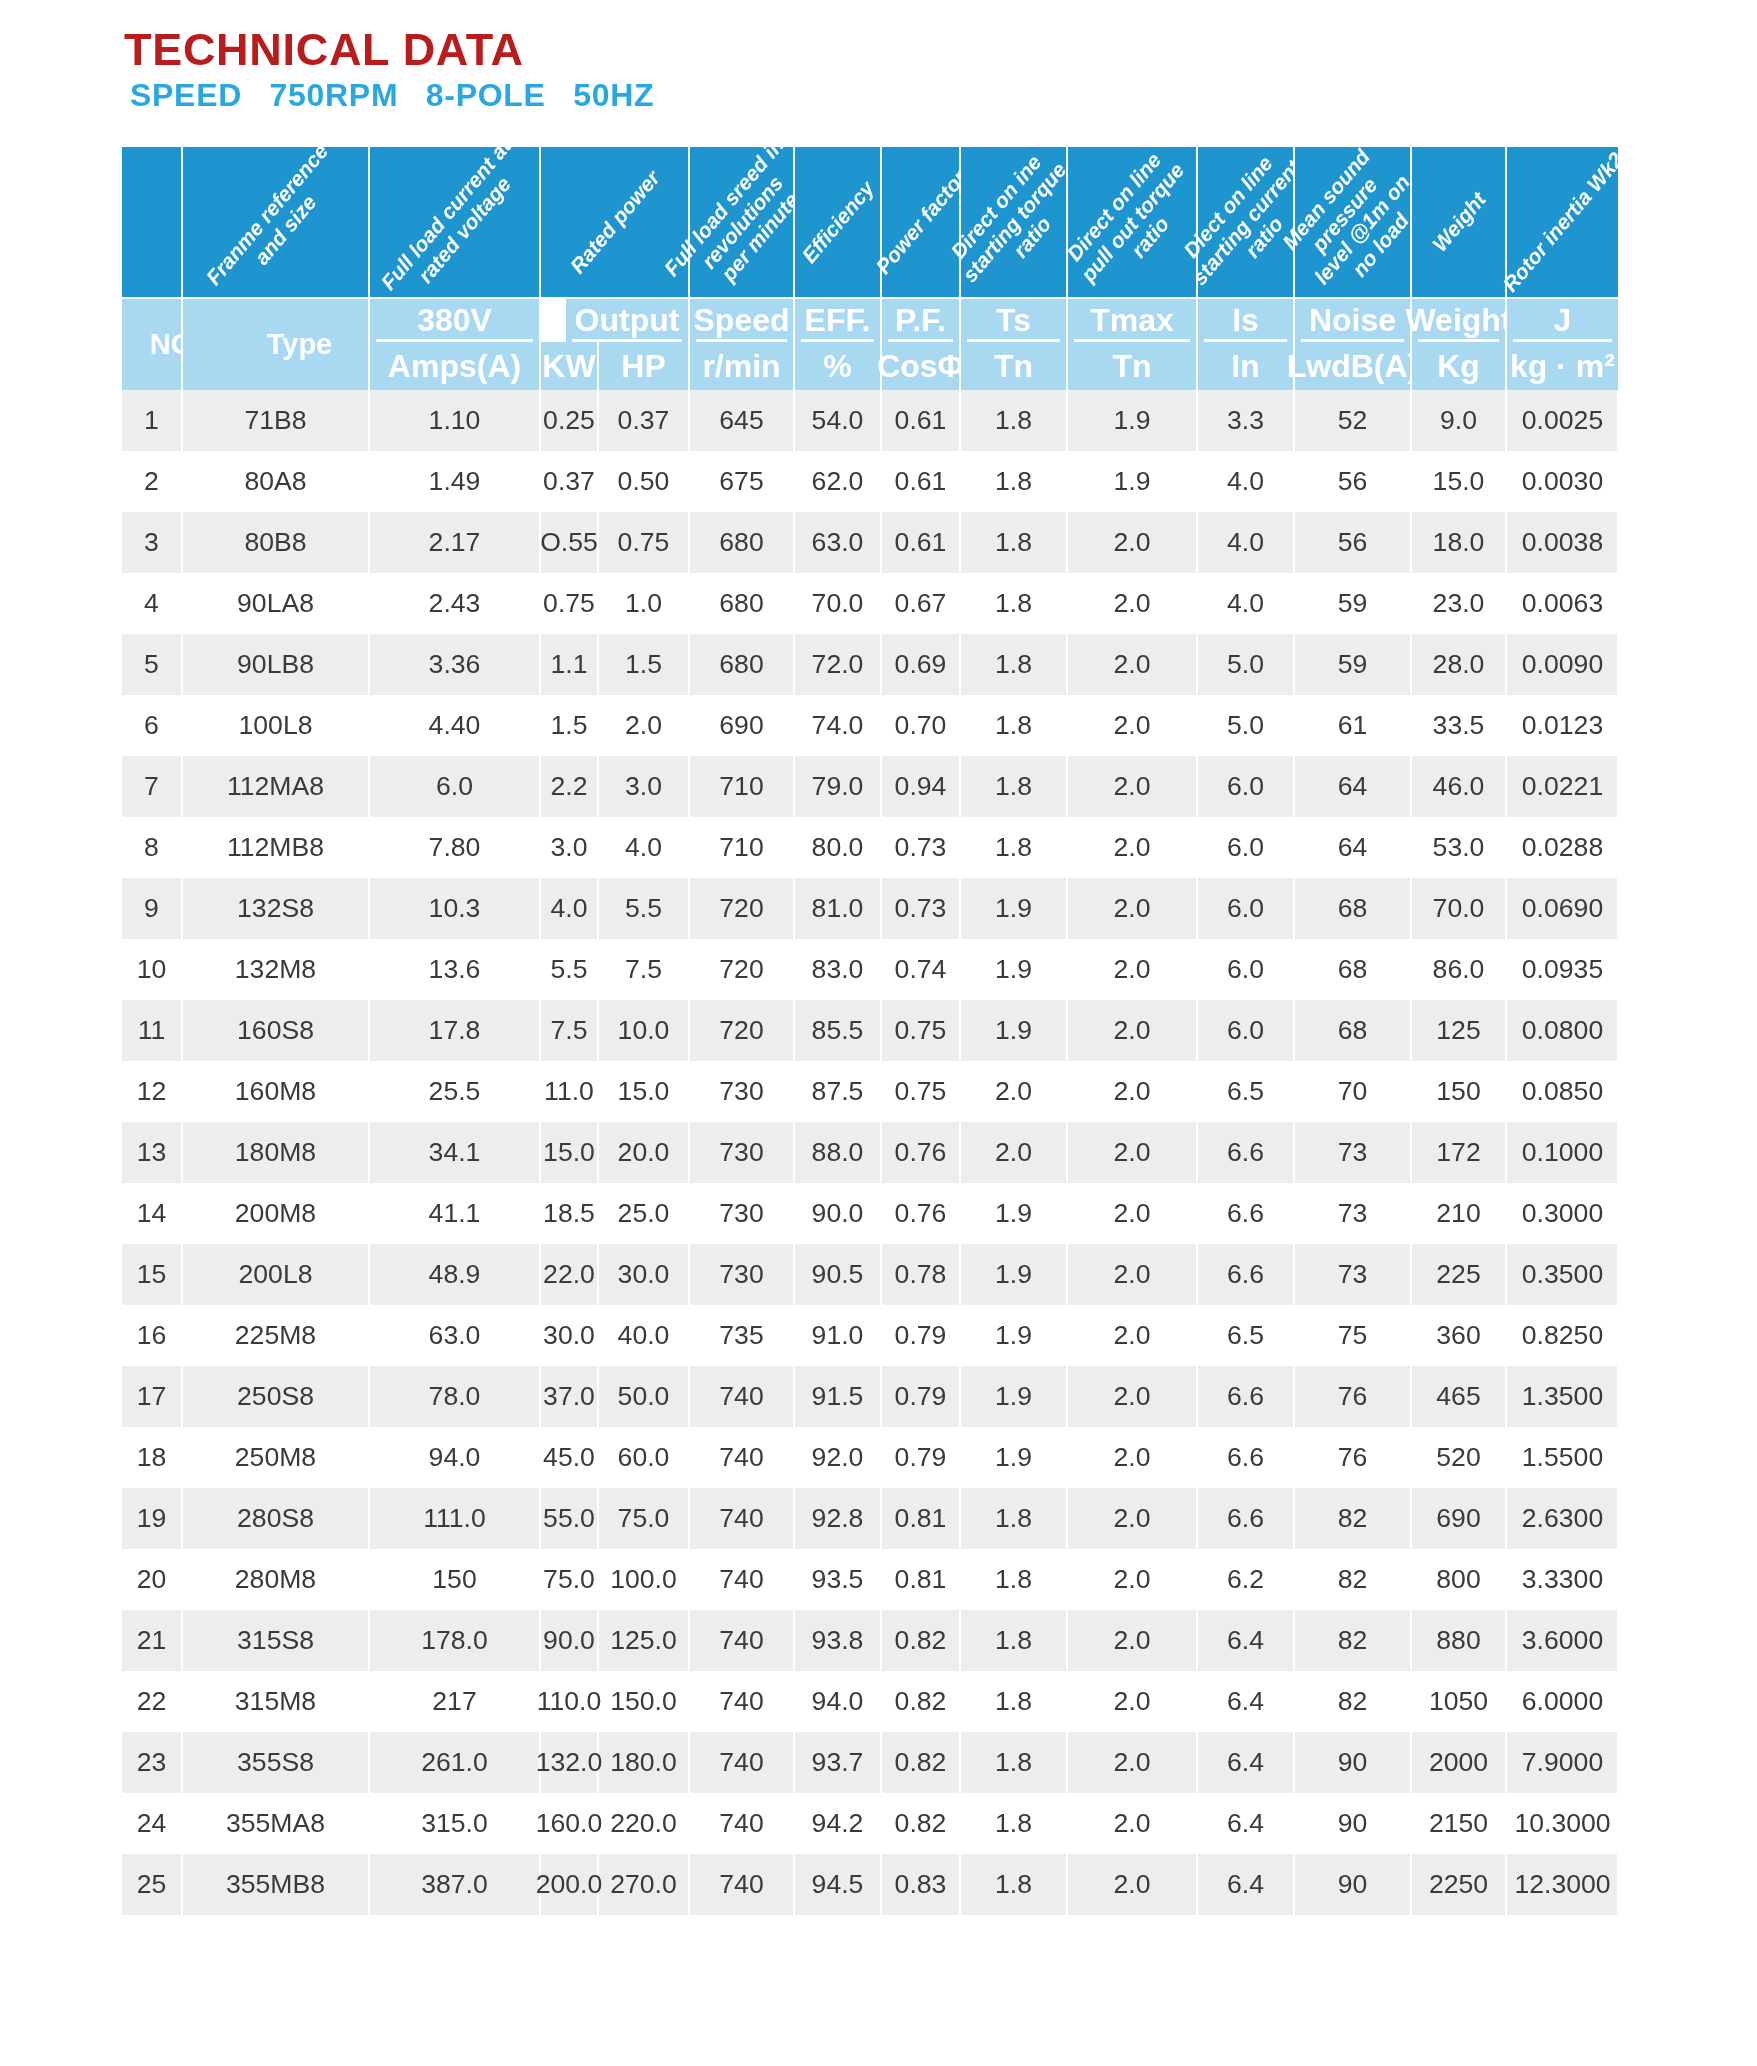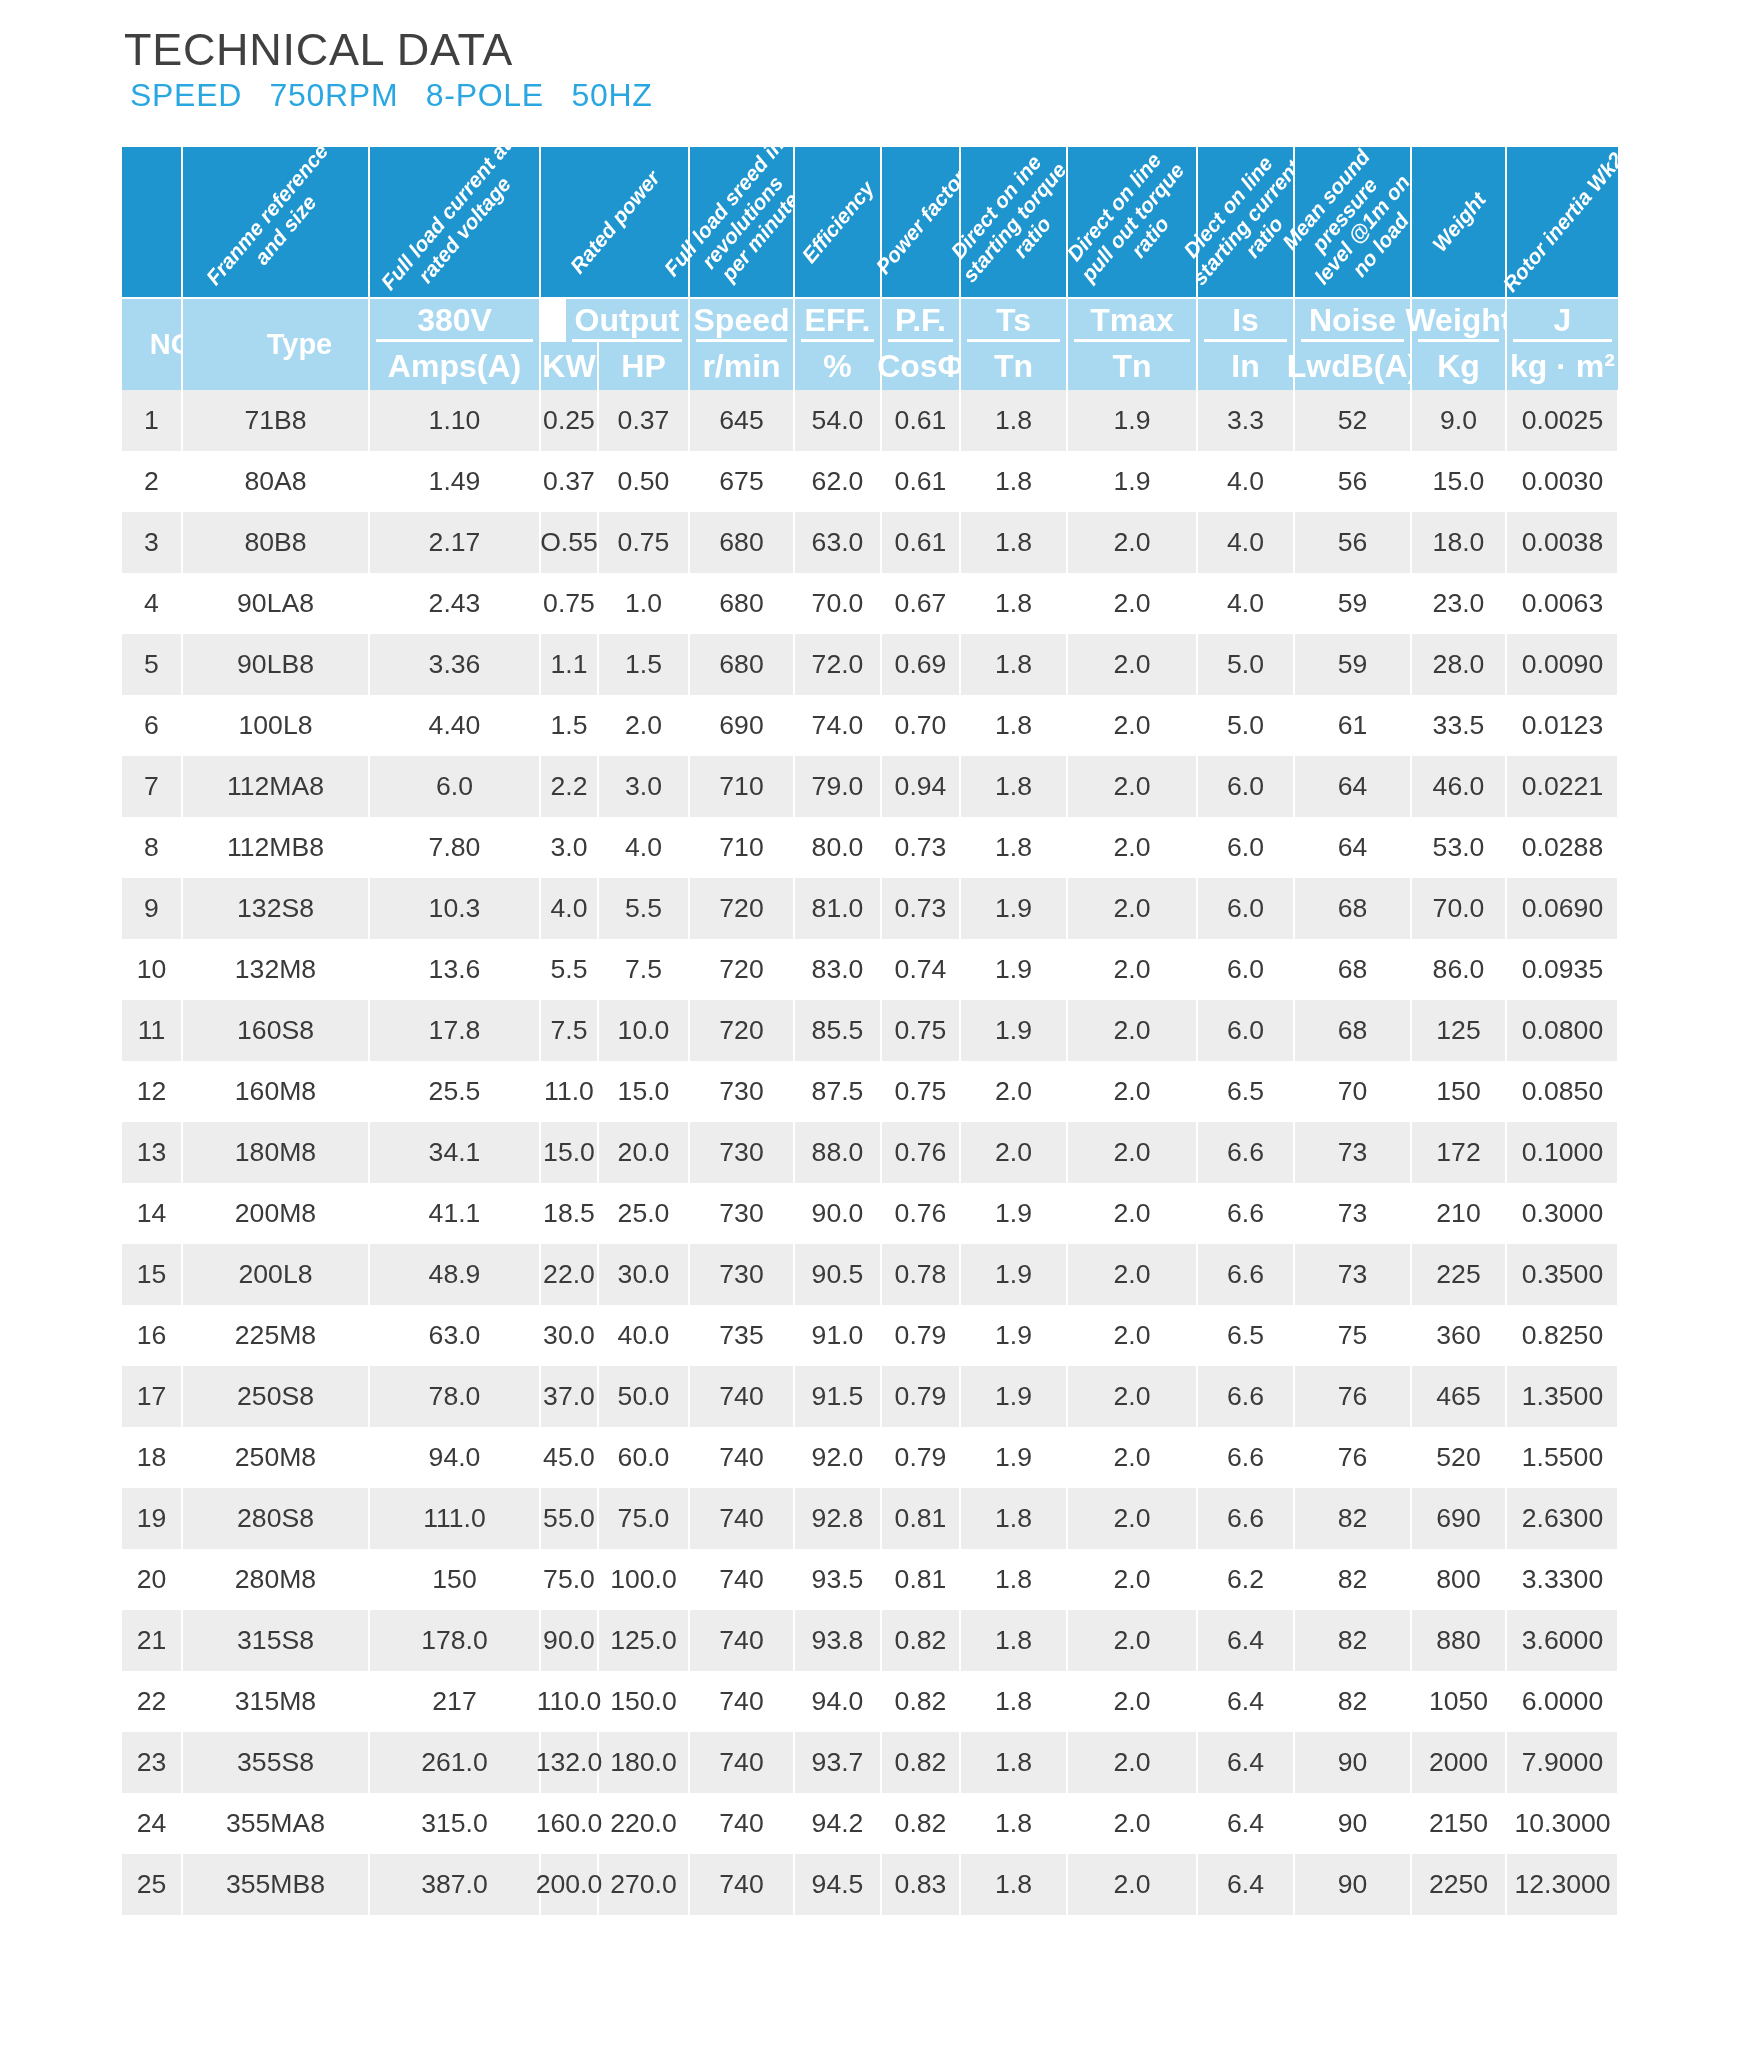--- a/index.html
+++ b/index.html
@@ -3,26 +3,26 @@
 <meta charset="utf-8">
 <style>
   html,body { margin:0; padding:0; }
   body {
     width:1757px; height:2066px; background:#ffffff; position:relative;
     font-family:"Liberation Sans", sans-serif;
     overflow:hidden;
   }
   .page-title {
     position:absolute; left:124px; top:24px;
-    font-size:45px; font-weight:normal; color:#404040; letter-spacing:0.7px;
+    font-size:45px; font-weight:bold; color:#b91c1c; letter-spacing:0.7px;
     white-space:pre;
   }
   .page-subtitle {
     position:absolute; left:130px; top:77px;
-    font-size:32px; font-weight:normal; color:#2aa7e0;
+    font-size:32px; font-weight:bold; color:#2aa7e0;
     letter-spacing:0.7px; word-spacing:18px; white-space:pre;
   }
   .datatable { position:absolute; left:122px; top:147px; width:1495px; }
   .grid {
     display:grid;
     grid-template-columns:61px 187px 171px 58px 91px 105px 87px 79px 107px 130px 97px 117px 95px 111px;
   }
   
   .band-dark-cell {
     height:152px; background:#1f95cf; position:relative;

